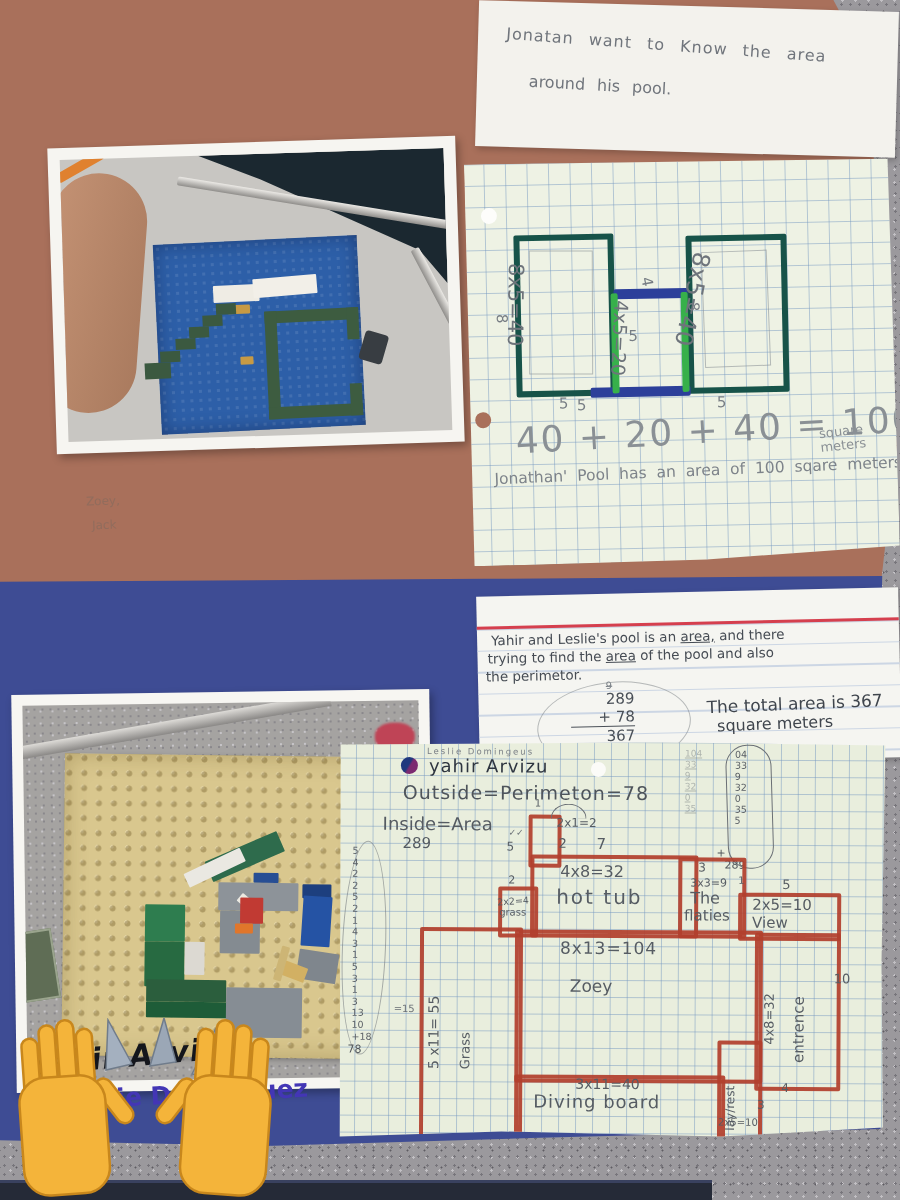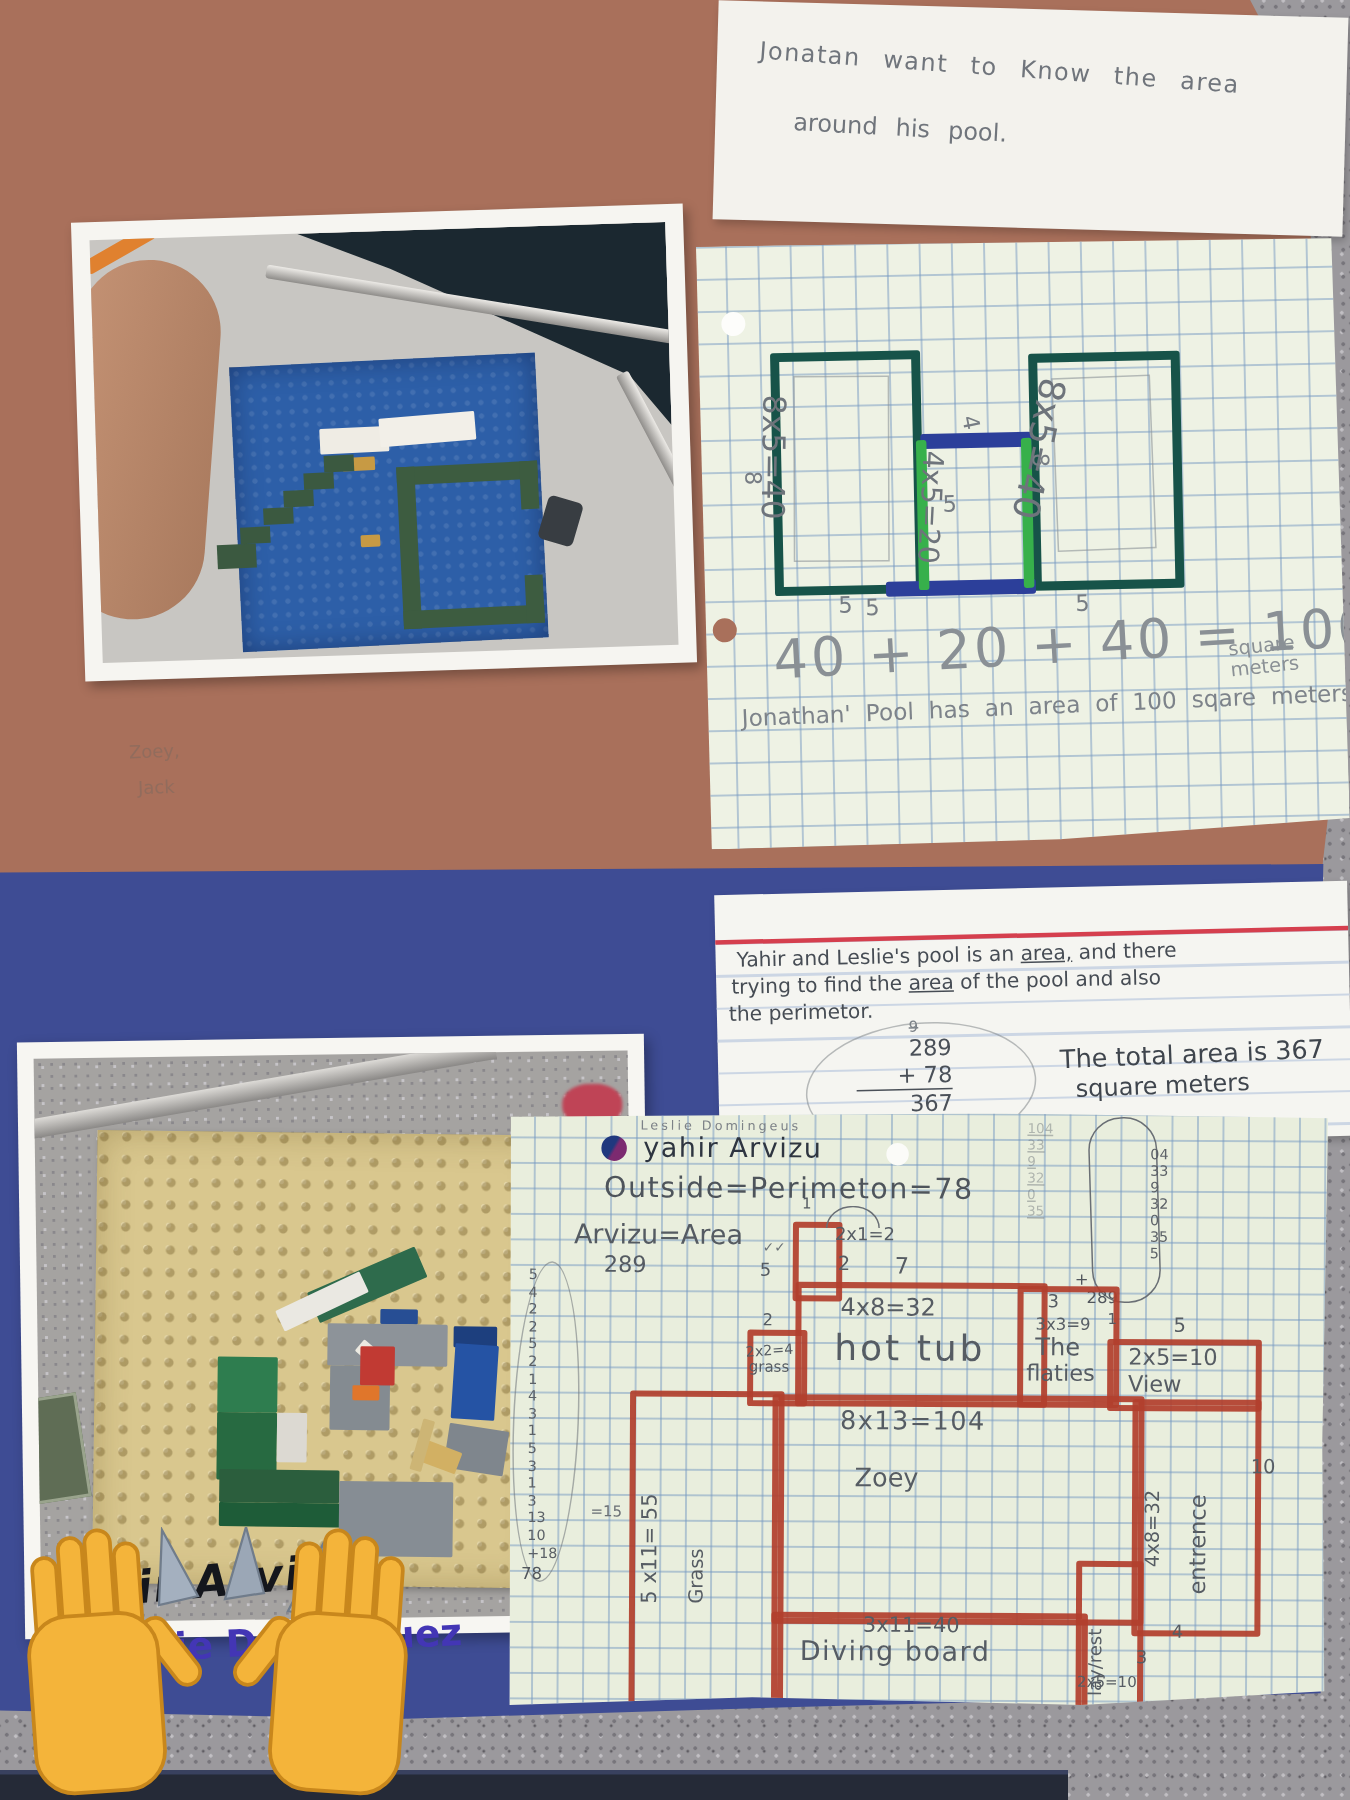--- a/index.html
+++ b/index.html
@@ -130,21 +130,21 @@
   #ws-name{left:90px;top:14px;font-size:18px;letter-spacing:1px;}
   #ws-line1{left:64px;top:40px;font-size:19px;color:#4e545b;letter-spacing:1px;white-space:nowrap;}
   #ws-line2a{left:44px;top:72px;font-size:18px;color:#555b62;}
   #ws-line2b{left:64px;top:93px;font-size:15px;color:#555b62;}
   .col{white-space:pre-line;color:#5c6167;}
   #lcol{left:14px;top:104px;font-size:9.5px;line-height:11.6px;}
   #lcol-total{left:10px;top:302px;font-size:11px;color:#51565c;}
   #lcol-note{left:56px;top:262px;font-size:10px;color:#6a6f75;}
   #lcol-oval{left:4px;top:100px;width:42px;height:212px;border:1.2px solid rgba(110,115,120,.55);border-radius:50%;transform:rotate(2deg);}
   #gcol{left:346px;top:6px;font-size:9px;line-height:11px;color:rgba(105,110,118,.45);text-decoration:underline;}
-  #pcol{left:396px;top:22px;font-size:9.5px;line-height:11px;margin-left:32px;}
+  #pcol{left:396px;top:6px;font-size:9.5px;line-height:11px;}
   #pcol-oval{left:388px;top:2px;width:44px;height:122px;border:1.3px solid #6a6f75;border-radius:22px;transform:rotate(-2deg);}
   #pcol-plus{left:378px;top:104px;font-size:11px;color:#51565c;}
   #pcol-sum{left:386px;top:116px;font-size:11px;color:#51565c;}
   .rbox{border:4px solid #b2402d;border-radius:2px;opacity:.93;}
   #r-tiny{left:190px;top:73px;width:25px;height:45px;}
   #r-hottub{left:192px;top:113px;width:160px;height:75px;}
   #r-grasss{left:160px;top:145px;width:32px;height:43px;}
   #r-flaties{left:340px;top:115px;width:60px;height:73px;}
   #r-view{left:400px;top:150px;width:95px;height:40px;}
   #r-grassb{left:82px;top:186px;width:95px;height:205px;}
@@ -154,21 +154,21 @@
   #r-entrance{left:417px;top:190px;width:78px;height:150px;}
   .pl{color:#565c63;white-space:nowrap;}
   #t-top1{left:196px;top:56px;font-size:10px;}
   #t-arc{left:212px;top:62px;width:34px;height:14px;border:1.2px solid #6a6f75;border-bottom:none;border-radius:50% 50% 0 0/100% 100% 0 0;}
   #t-eq{left:218px;top:74px;font-size:12px;}
   #t-r2{left:220px;top:94px;font-size:13px;}
   #t-l5{left:168px;top:98px;font-size:12px;}
   #t-chk{left:170px;top:86px;font-size:9px;color:#6a7076;}
   #ht-7{left:258px;top:93px;font-size:15px;}
   #ht-eq{left:222px;top:120px;font-size:16px;}
-  #ht-name{left:218px;top:143px;font-size:24px;letter-spacing:2px;}
+  #ht-name{left:218px;top:143px;font-size:20px;letter-spacing:2px;}
   #gs-2{left:170px;top:132px;font-size:11px;}
   #gs-eq{left:159px;top:154px;font-size:9.5px;transform:rotate(-4deg);}
   #gs-name{left:161px;top:165px;font-size:10px;}
   #fl-3{left:360px;top:118px;font-size:12px;}
   #fl-eq{left:352px;top:134px;font-size:11px;}
   #fl-1{left:400px;top:132px;font-size:10px;}
   #fl-n1{left:352px;top:146px;font-size:16px;}
   #fl-n2{left:346px;top:164px;font-size:15px;}
   #vw-5{left:444px;top:134px;font-size:13px;}
   #vw-eq{left:414px;top:153px;font-size:15px;}
@@ -314,21 +314,21 @@
       </div>
     </div>
   </div>
 
   <div class="abs graph" id="graph2">
     <div class="abs hole" id="h2a"></div>
     <div class="abs" id="ws-hdr">Leslie Domingeus</div>
     <div class="abs" id="dot-sticker"></div>
     <div class="abs pen2" id="ws-name">yahir Arvizu</div>
     <div class="abs" id="ws-line1">Outside=Perimeton=78</div>
-    <div class="abs" id="ws-line2a">Arvizu=Area</div>
+    <div class="abs" id="ws-line2a">Inside=Area</div>
     <div class="abs" id="ws-line2b">289</div>
 
     <div class="abs" id="lcol-oval"></div>
     <div class="abs col" id="lcol">5
 4
 2
 2
 5
 2
 1

